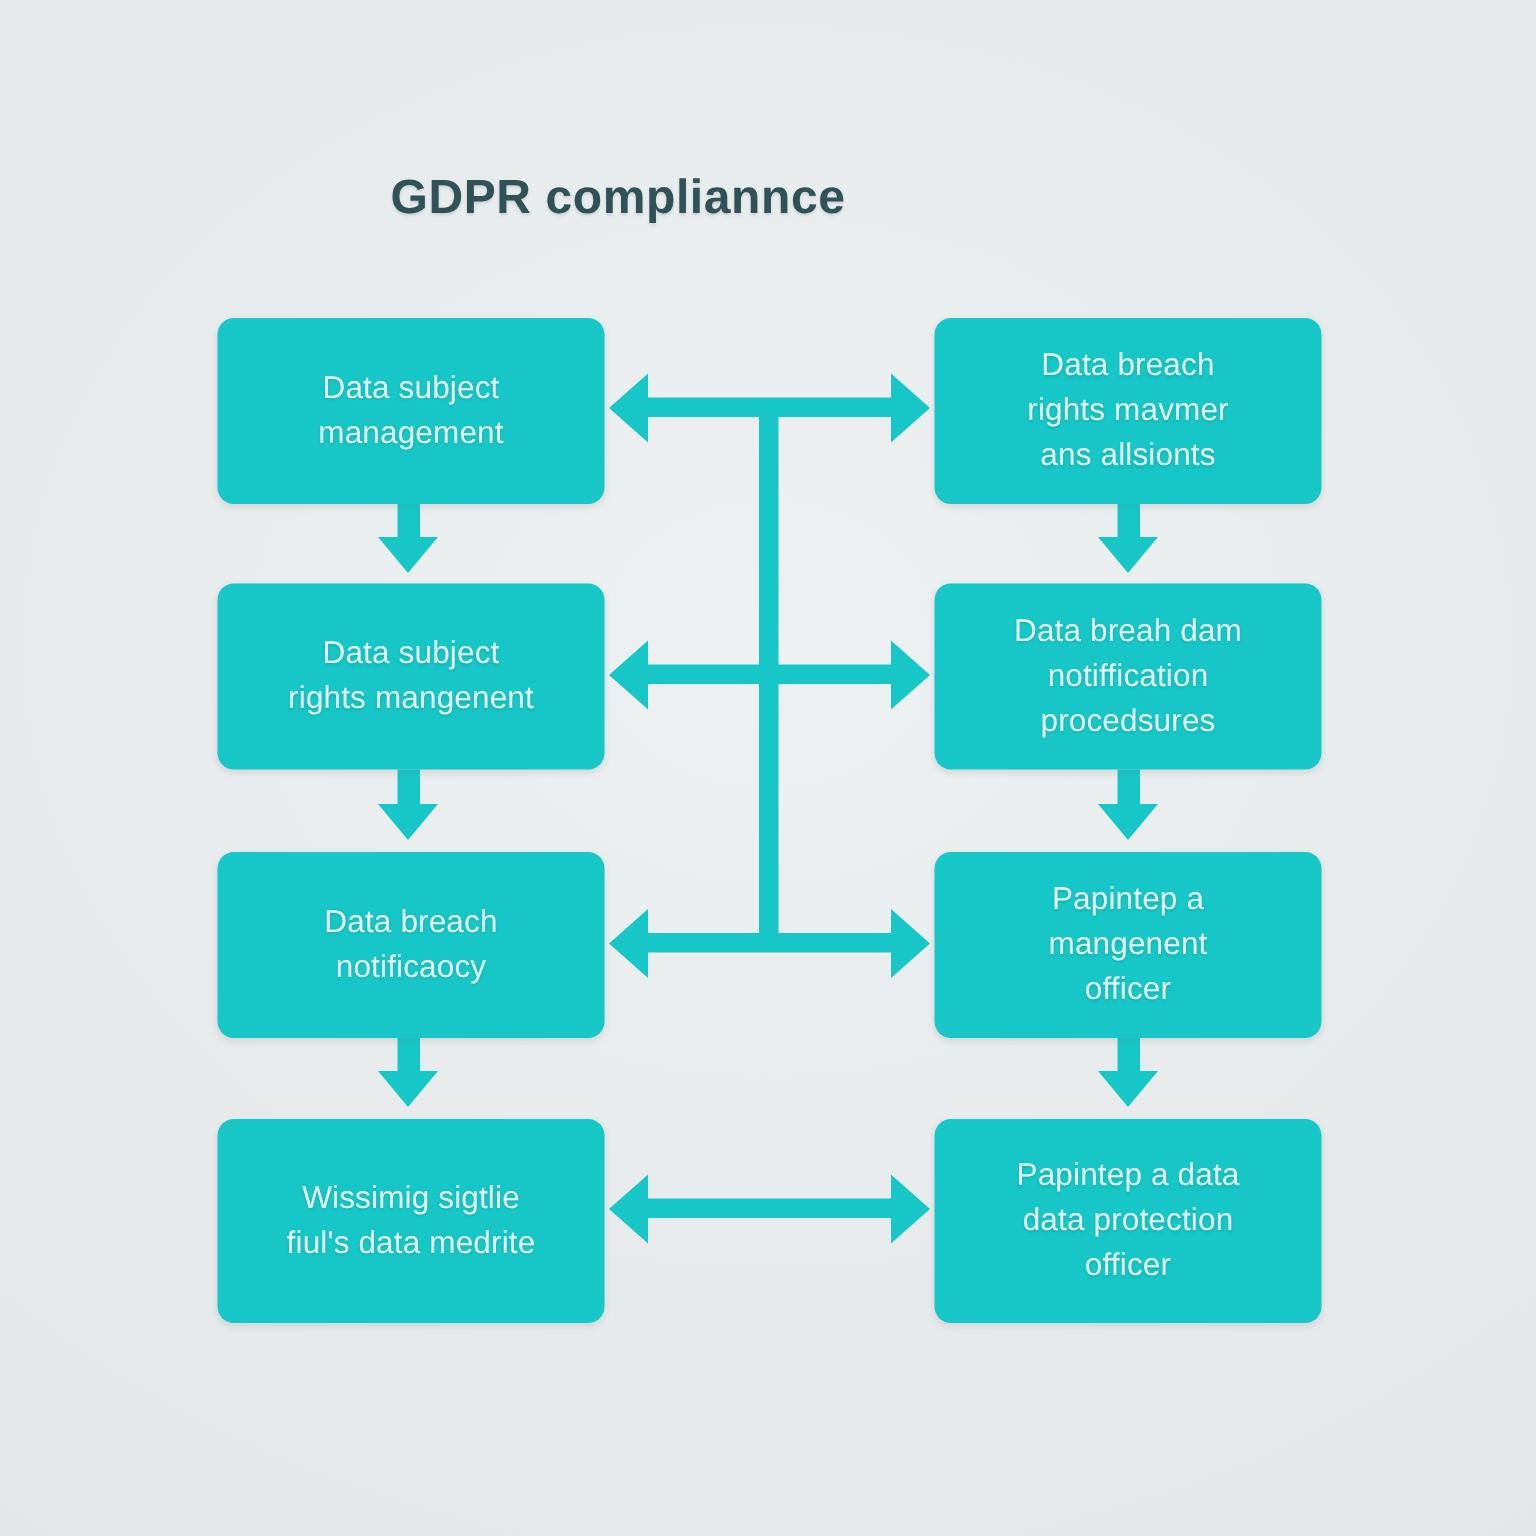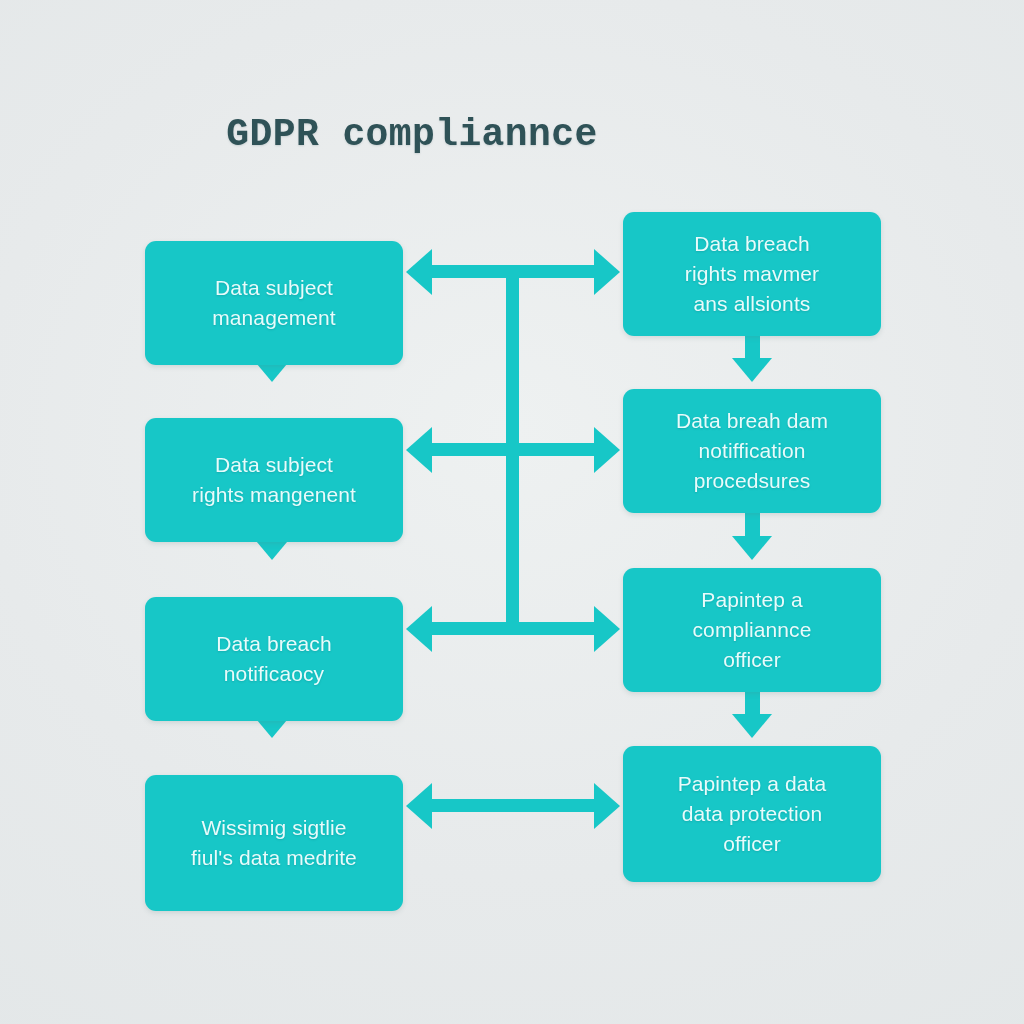--- a/index.html
+++ b/index.html
@@ -20,26 +20,25 @@
     background:
       radial-gradient(ellipse 90% 75% at 50% 42%, #eef1f1 0%, #e7eaeb 58%, #e3e7e8 100%);
   }
   
   #title {
     position: absolute;
     left: 0;
     top: 113px;
     width: 824px;
     text-align: center;
-    font-size: 38px;
+    font-size: 32px;
     font-weight: 700;
     letter-spacing: 0.4px;
     color: #2f5257;
     text-shadow: 0 1px 2px rgba(120,140,142,0.28);
-    font-family: Liberation Mono, monospace;
   }
   
   .node {
     position: absolute;
     box-sizing: border-box;
     background: #17c7c7;
     border-radius: 11px;
     display: flex;
     align-items: center;
     justify-content: center;
@@ -51,21 +50,21 @@
     letter-spacing: 0.1px;
     box-shadow: 0 2px 5px rgba(90,120,122,0.18);
     text-shadow: 0 1px 2px rgba(0,90,95,0.22);
   }
   .node .lines {
     width: 100%;
   }
   .node .lines span {
     display: block;
   }
-  .node.left  { left: 145px;  width: 258px; margin-top: 29px; }
+  .node.left  { left: 145px;  width: 258px; }
   .node.right { left: 623px;  width: 258px; }
   .row1 { top: 212px; height: 124px; }
   .row2 { top: 389px; height: 124px; }
   .row3 { top: 568px; height: 124px; }
   .row4 { top: 746px; height: 136px; }
 
   
   .vArrowShaft {
     position: absolute;
     width: 15px;
@@ -199,21 +198,21 @@
   <div class="node left row3">
     <div class="lines">
       <span>Data breach</span>
       <span>notificaocy</span>
     </div>
   </div>
 
   <div class="node right row3">
     <div class="lines">
       <span>Papintep a</span>
-      <span>compliannce</span>
+      <span>mangenent</span>
       <span>officer</span>
     </div>
   </div>
 
   <div class="node left row4">
     <div class="lines">
       <span>Wissimig sigtlie</span>
       <span>fiul's data medrite</span>
     </div>
   </div>

